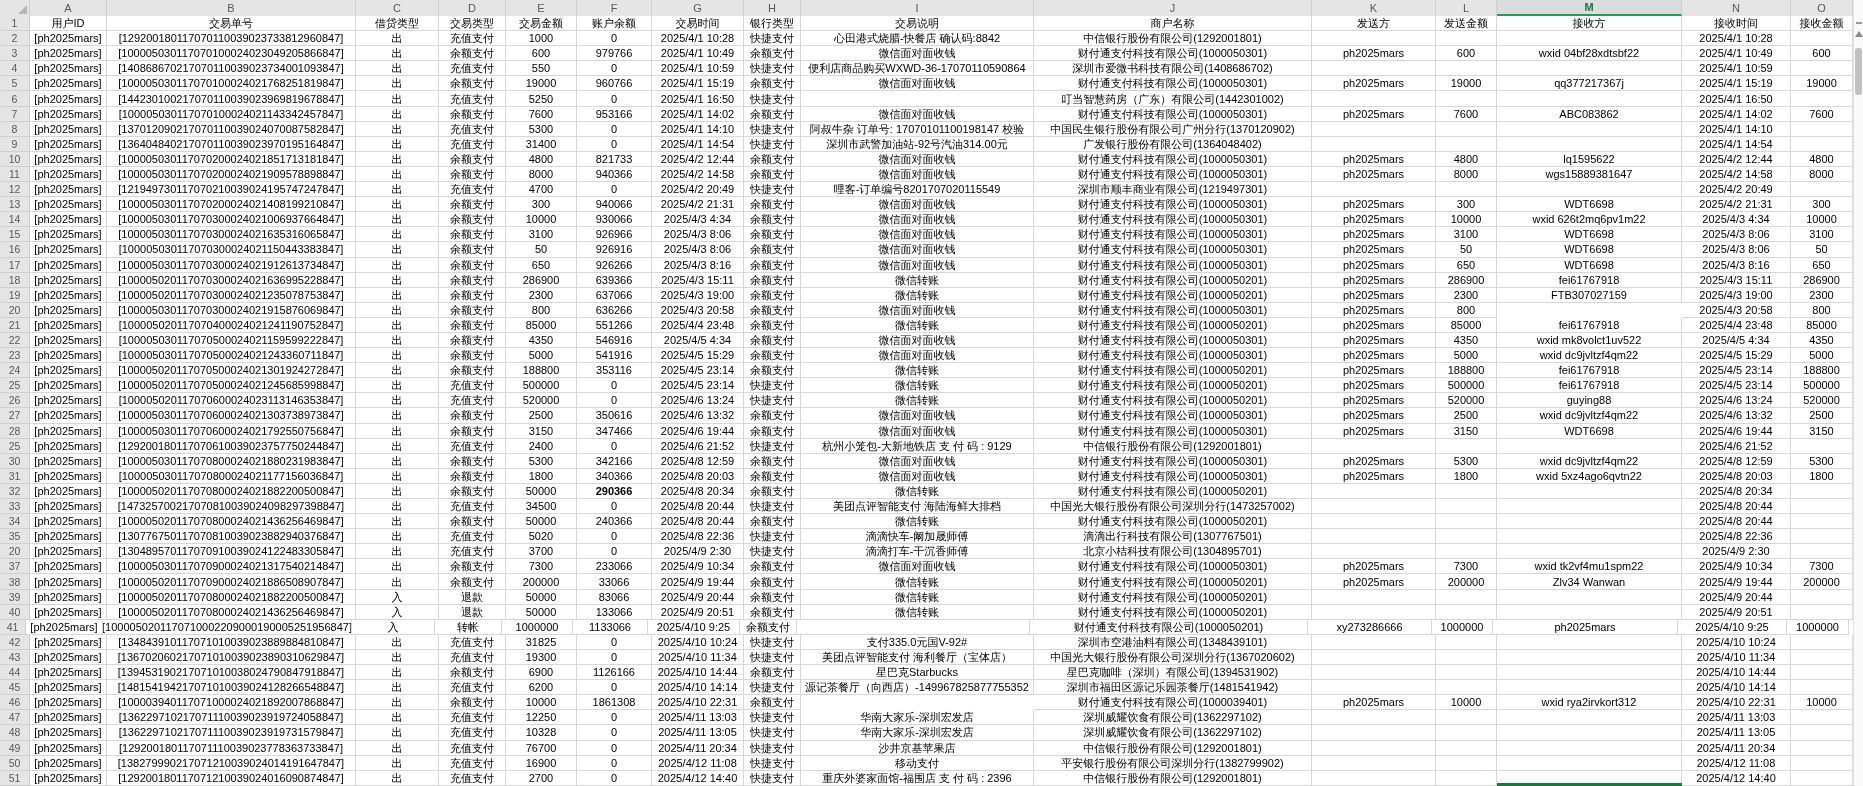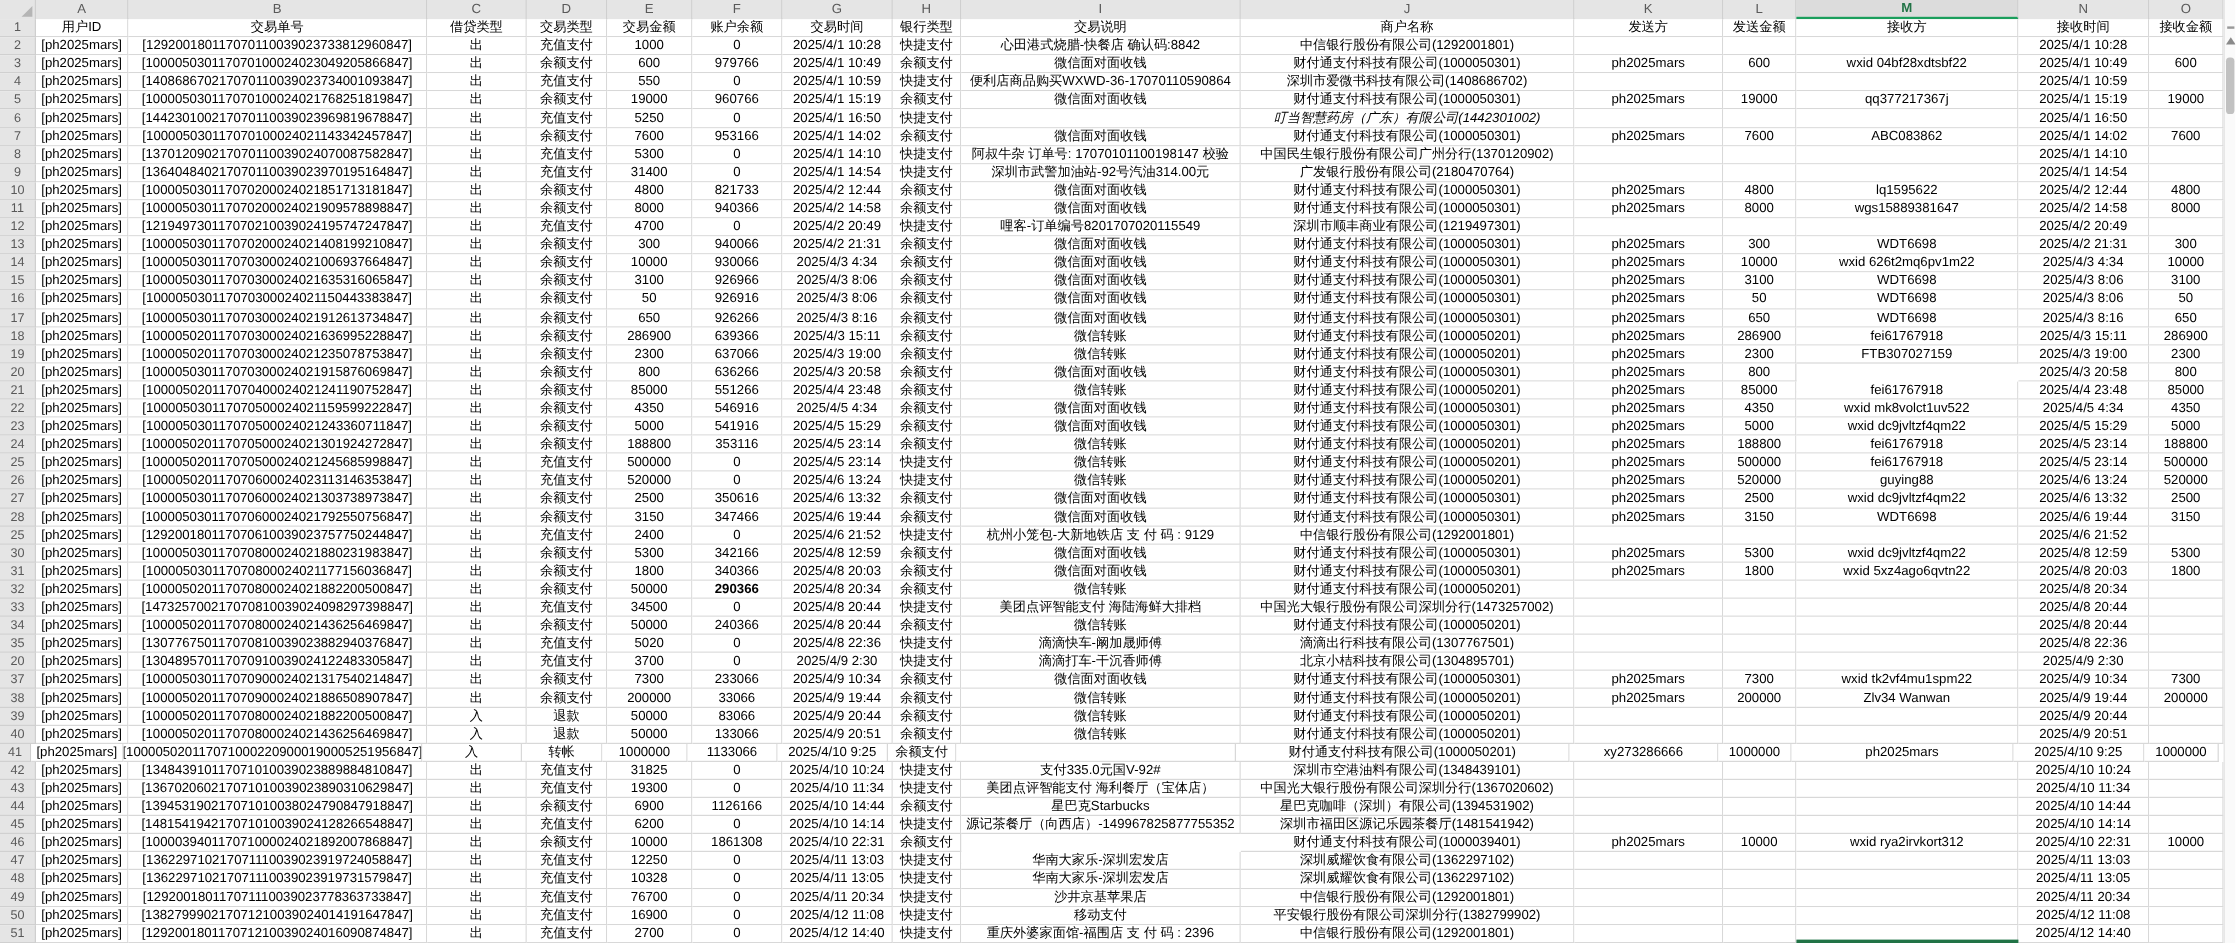--- a/index.html
+++ b/index.html
@@ -154,21 +154,21 @@
         <div class="rowhdr" style="width: 30px;">6</div>
         <div class="cell" style="width: 77px;">[ph2025mars]</div>
         <div class="cell" style="width: 249px;">[144230100217070110039023969819678847]</div>
         <div class="cell" style="width: 83px;">出</div>
         <div class="cell" style="width: 67px;">充值支付</div>
         <div class="cell" style="width: 71px;">5250</div>
         <div class="cell" style="width: 75px;">0</div>
         <div class="cell" style="width: 92px;">2025/4/1 16:50</div>
         <div class="cell" style="width: 57px;">快捷支付</div>
         <div class="cell" style="width: 233px;"></div>
-        <div class="cell" style="width: 278px; font-style: italic;">叮当智慧药房（广东）有限公司(1442301002)</div>
+        <div class="cell" style="width: 278px;">叮当智慧药房（广东）有限公司(1442301002)</div>
         <div class="cell" style="width: 124px;"></div>
         <div class="cell" style="width: 61px;"></div>
         <div class="cell" style="width: 185px;"></div>
         <div class="cell" style="width: 109px;">2025/4/1 16:50</div>
         <div class="cell" style="width: 62px;"></div>
       </div>
       <div class="row">
         <div class="rowhdr" style="width: 30px;">7</div>
         <div class="cell" style="width: 77px;">[ph2025mars]</div>
         <div class="cell" style="width: 249px;">[100005030117070100024021143342457847]</div>
@@ -208,21 +208,21 @@
         <div class="rowhdr" style="width: 30px;">9</div>
         <div class="cell" style="width: 77px;">[ph2025mars]</div>
         <div class="cell" style="width: 249px;">[136404840217070110039023970195164847]</div>
         <div class="cell" style="width: 83px;">出</div>
         <div class="cell" style="width: 67px;">充值支付</div>
         <div class="cell" style="width: 71px;">31400</div>
         <div class="cell" style="width: 75px;">0</div>
         <div class="cell" style="width: 92px;">2025/4/1 14:54</div>
         <div class="cell" style="width: 57px;">快捷支付</div>
         <div class="cell" style="width: 233px;">深圳市武警加油站-92号汽油314.00元</div>
-        <div class="cell" style="width: 278px;">广发银行股份有限公司(2180470764)</div>
+        <div class="cell" style="width: 278px;">广发银行股份有限公司(1364048402)</div>
         <div class="cell" style="width: 124px;"></div>
         <div class="cell" style="width: 61px;"></div>
         <div class="cell" style="width: 185px;"></div>
         <div class="cell" style="width: 109px;">2025/4/1 14:54</div>
         <div class="cell" style="width: 62px;"></div>
       </div>
       <div class="row">
         <div class="rowhdr" style="width: 30px;">10</div>
         <div class="cell" style="width: 77px;">[ph2025mars]</div>
         <div class="cell" style="width: 249px;">[100005030117070200024021851713181847]</div>

